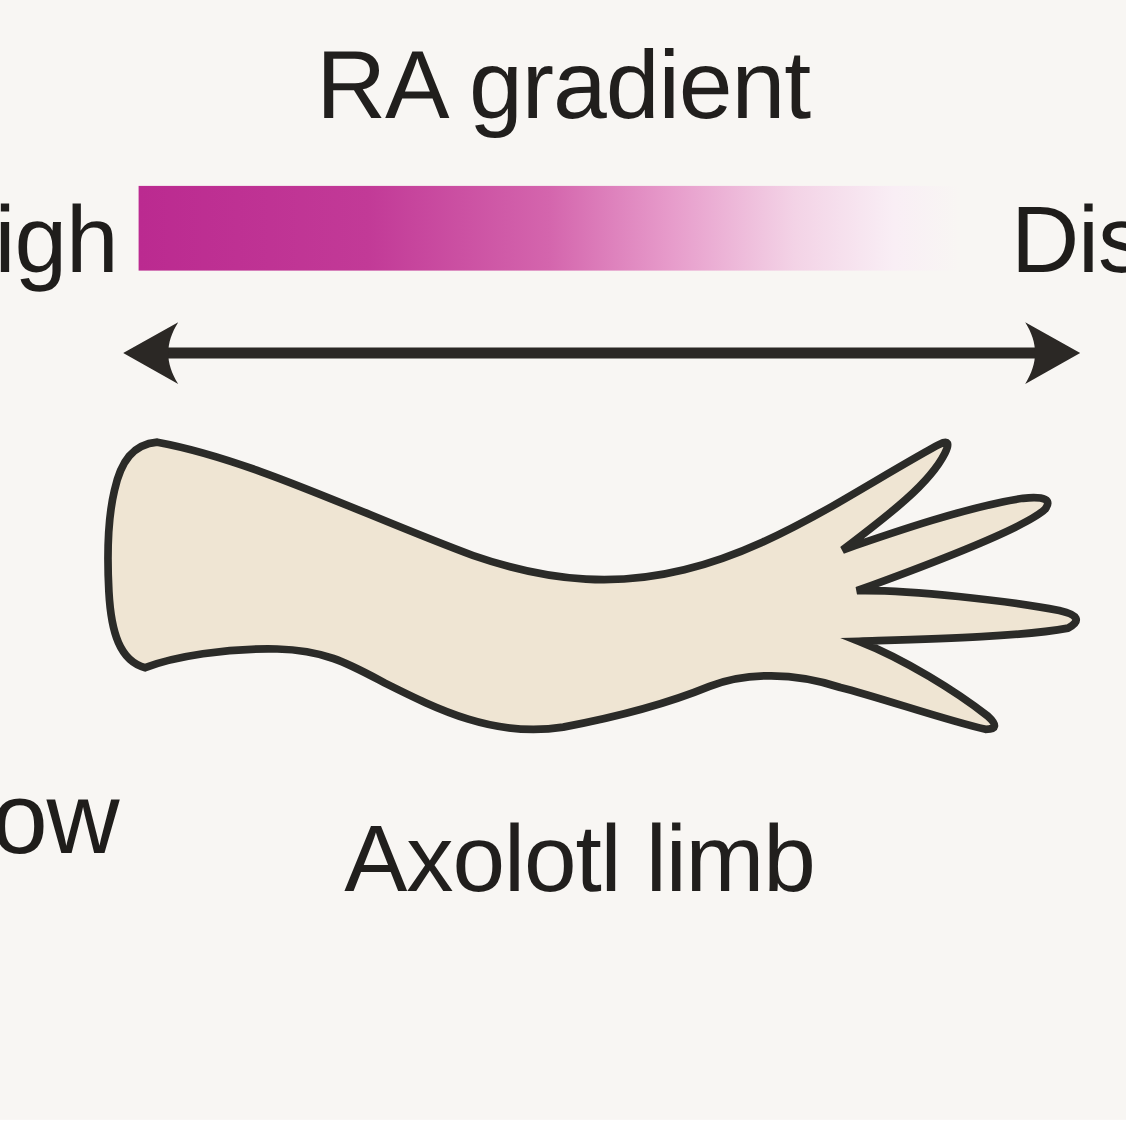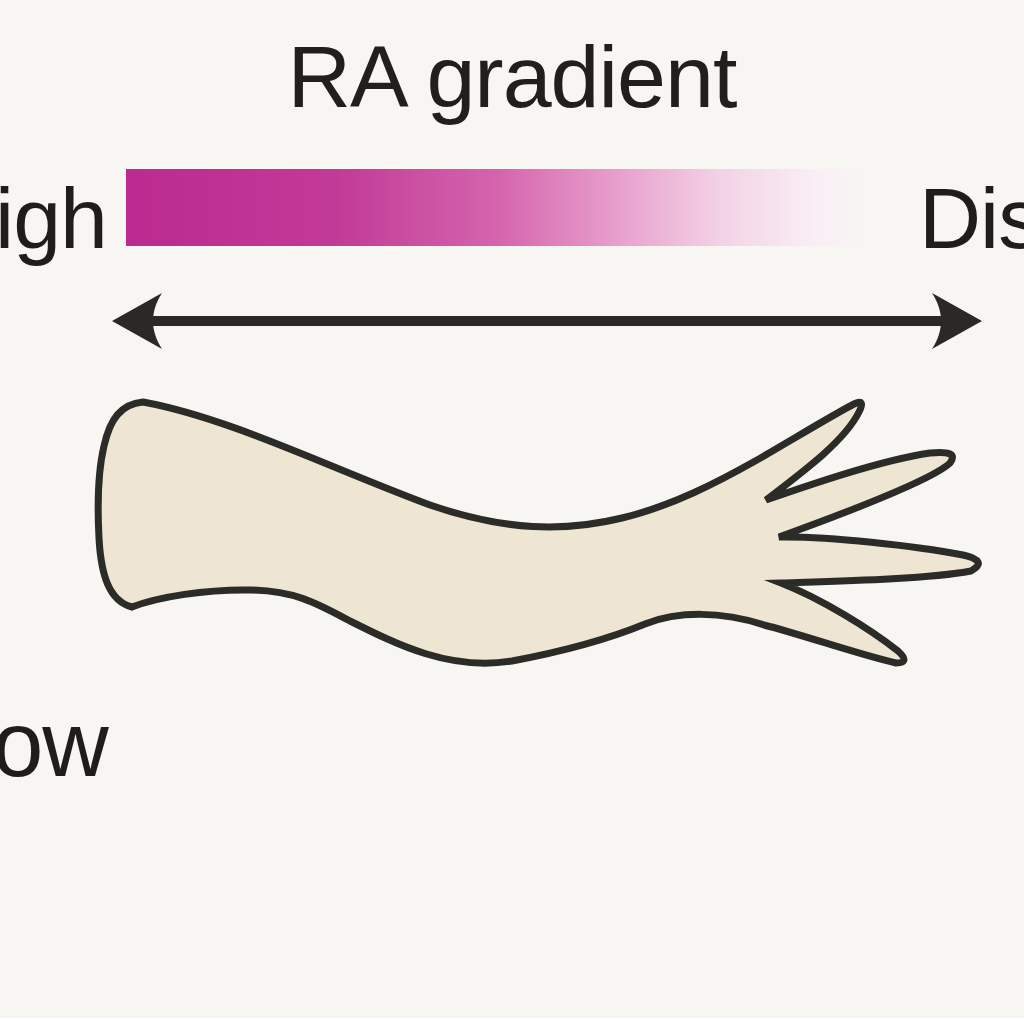--- a/index.html
+++ b/index.html
@@ -113,14 +113,15 @@
              C 318 604, 296 591, 252 590
              C 206 589, 158 597, 132 607
              C 109 601, 101 575, 99 538
              C 97 500, 99 467, 104 446
              C 110 419, 121 404, 143 402
              Z" fill="#efe5d3" stroke="#2b2b28" stroke-width="7" stroke-linejoin="miter" stroke-miterlimit="6"></path>
   </svg>
 
   <div class="abs side-label label-low">Low</div>
 
+  <div class="abs limb-caption">Axolotl limb</div>
 
 </div>
 
 </body></html>

